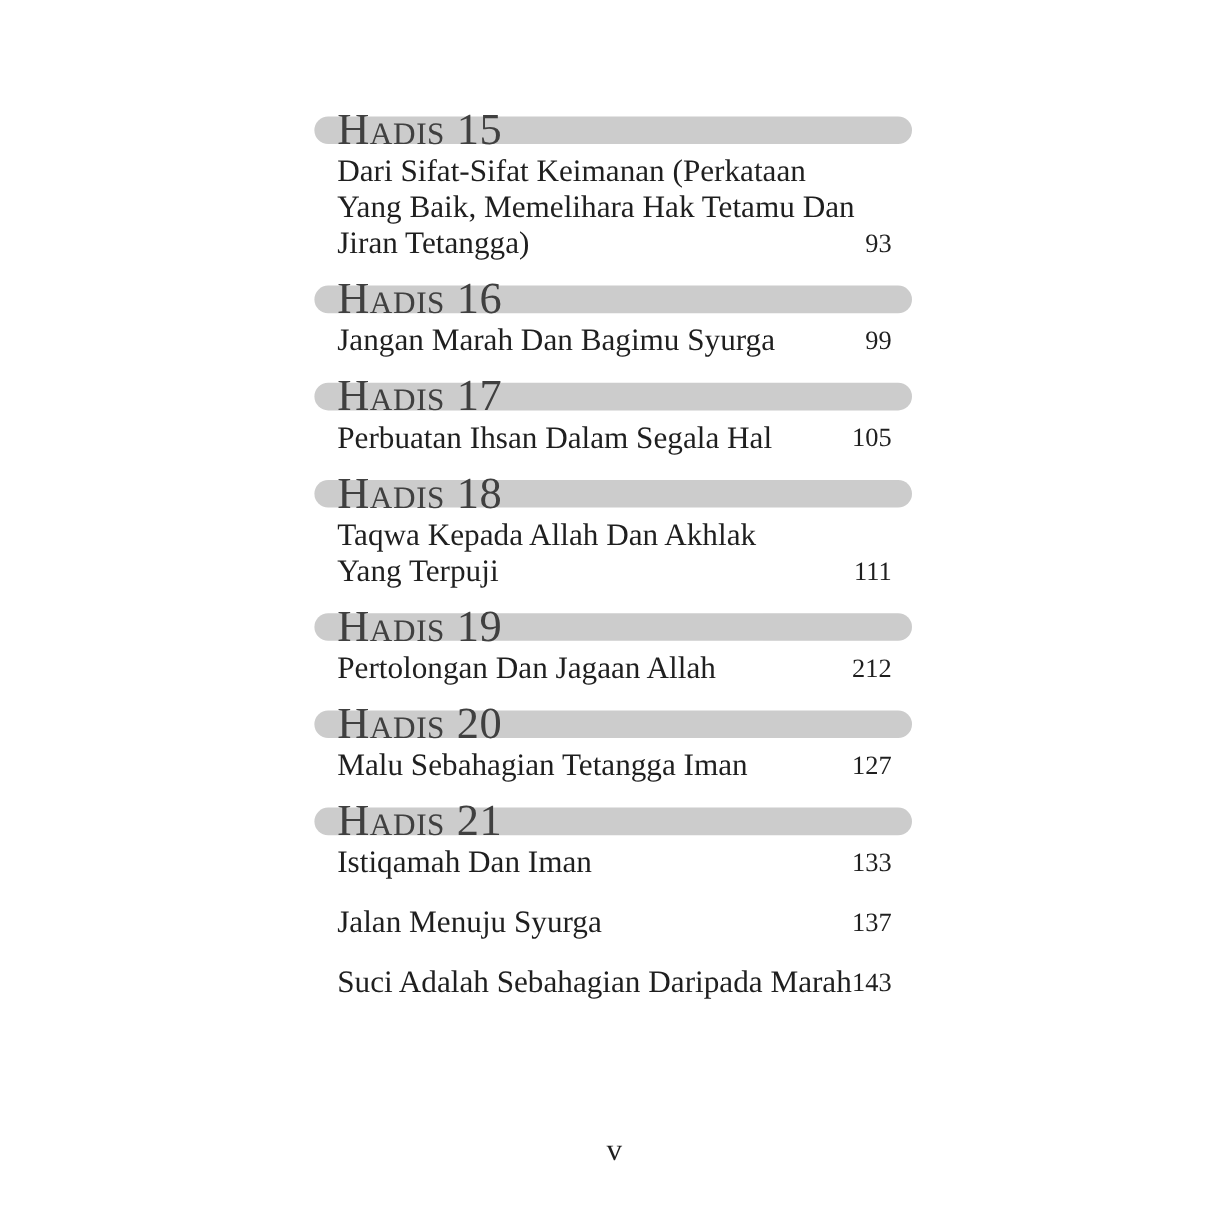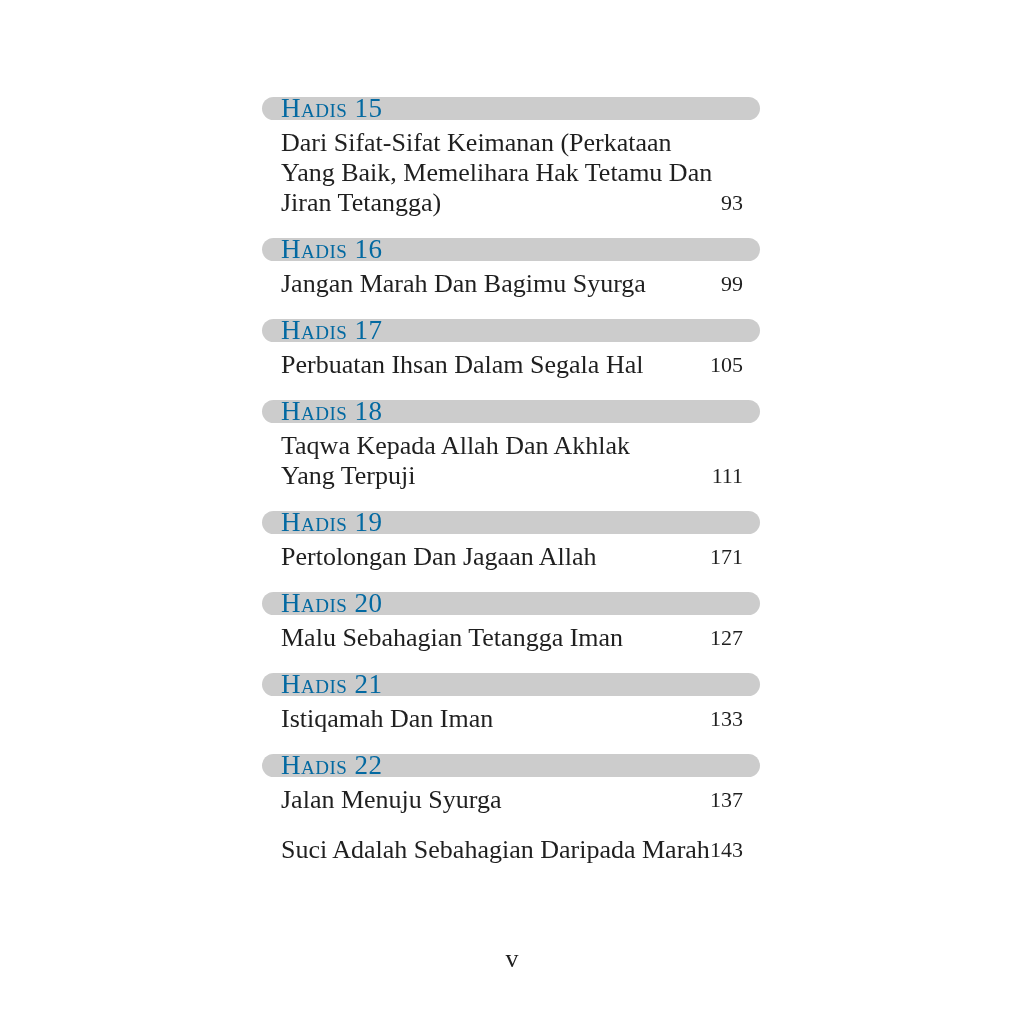--- a/index.html
+++ b/index.html
@@ -27,25 +27,25 @@
   .bar {
     background: #cccccc;
     border-radius: 12px;
     height: 23px;
     display: flex;
     align-items: center;
     padding-left: 19px;
     margin-bottom: 8px;
   }
   .heading {
-    font-size: 27px;
+    font-size: 37px;
     line-height: 1;
     font-variant: small-caps;
     letter-spacing: 0.5px;
-    color: #0369a1;
+    color: #404040;
   }
   .row {
     position: relative;
     padding-left: 19px;
   }
   .title {
     margin: 0;
     font-size: 26px;
     line-height: 30px;
     white-space: pre-line;
@@ -115,21 +115,21 @@
       <span class="pagenum">111</span>
     </div>
   </section>
 
   <section class="entry">
     <div class="bar">
       <span class="heading">Hadis 19</span>
     </div>
     <div class="row">
       <p class="title">Pertolongan Dan Jagaan Allah</p>
-      <span class="pagenum">171</span>
+      <span class="pagenum">212</span>
     </div>
   </section>
 
   <section class="entry">
     <div class="bar">
       <span class="heading">Hadis 20</span>
     </div>
     <div class="row">
       <p class="title">Malu Sebahagian Tetangga Iman</p>
       <span class="pagenum">127</span>
@@ -140,23 +140,20 @@
     <div class="bar">
       <span class="heading">Hadis 21</span>
     </div>
     <div class="row">
       <p class="title">Istiqamah Dan Iman</p>
       <span class="pagenum">133</span>
     </div>
   </section>
 
   <section class="entry">
-    <div class="bar">
-      <span class="heading">Hadis 22</span>
-    </div>
     <div class="row">
       <p class="title">Jalan Menuju Syurga</p>
       <span class="pagenum">137</span>
     </div>
   </section>
 
   <section class="entry">
     <div class="row">
       <p class="title">Suci Adalah Sebahagian Daripada Marah</p>
       <span class="pagenum">143</span>

